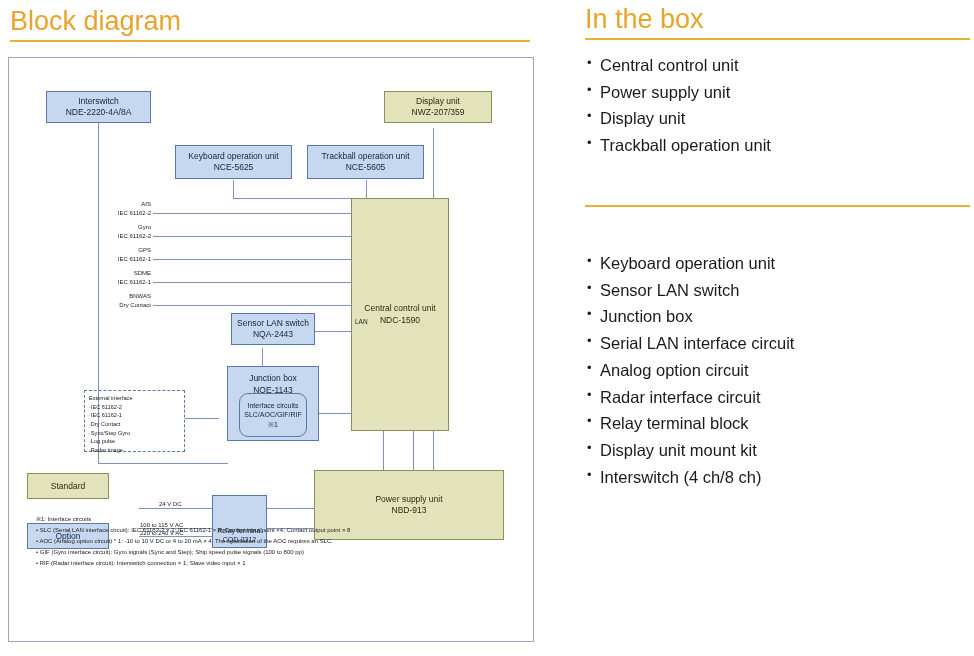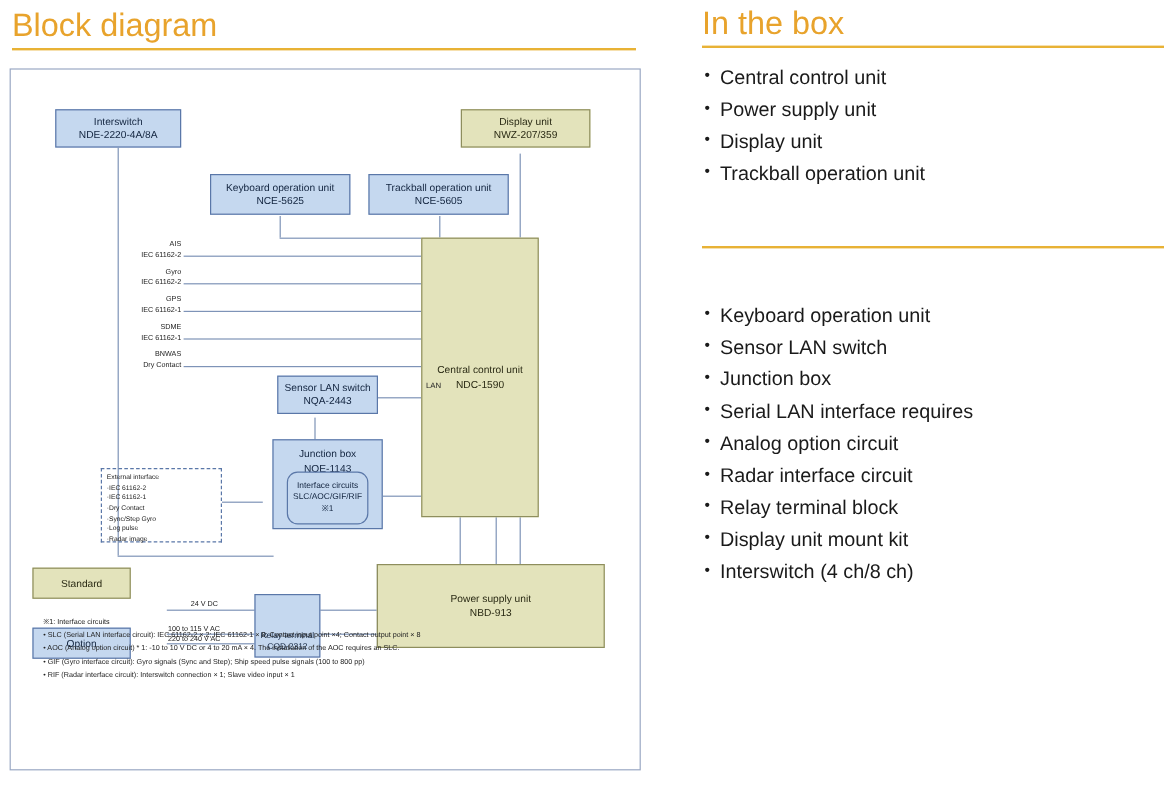--- a/index.html
+++ b/index.html
@@ -316,20 +316,20 @@
   </ul>
 
   <div id="options-title">
     <div class="title-rule"></div>
   </div>
 
   <ul class="bullets" id="options-list">
     <li>Keyboard operation unit</li>
     <li>Sensor LAN switch</li>
     <li>Junction box</li>
-    <li>Serial LAN interface requires</li>
+    <li>Serial LAN interface circuit</li>
     <li>Analog option circuit</li>
     <li>Radar interface circuit</li>
     <li>Relay terminal block</li>
     <li>Display unit mount kit</li>
     <li>Interswitch (4 ch/8 ch)</li>
   </ul>
 </div>
 
 </body></html>

